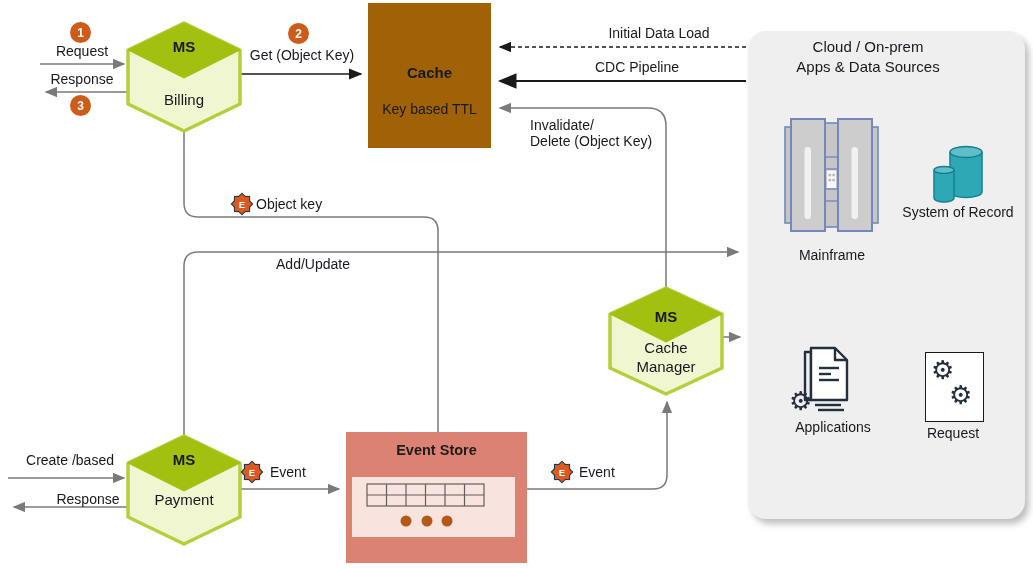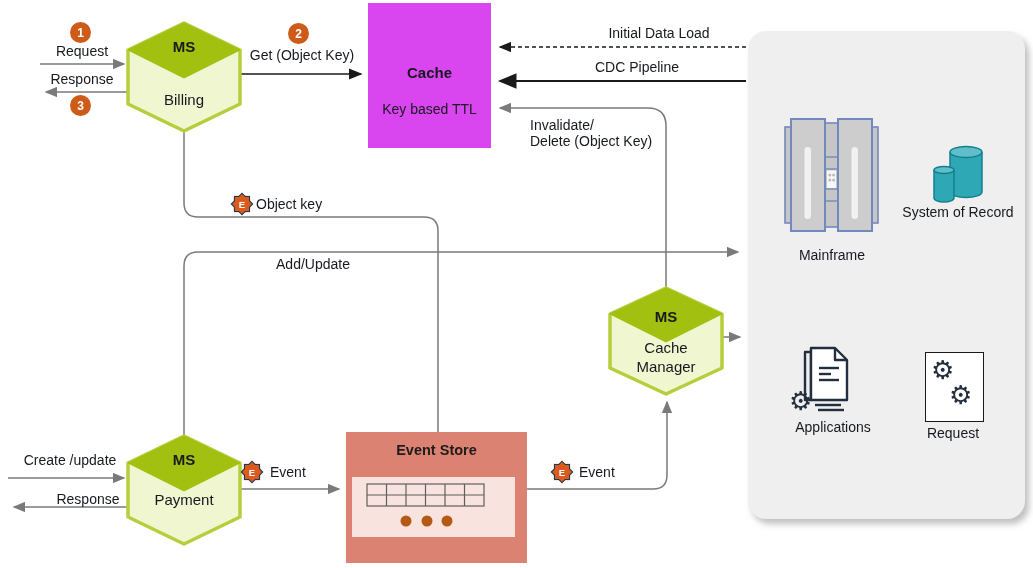--- a/index.html
+++ b/index.html
@@ -20,21 +20,21 @@
   .step{
     position:absolute;width:21px;height:21px;border-radius:50%;
     background:#CE5B17;color:#ffffff;font-size:12px;font-weight:bold;
     display:flex;align-items:center;justify-content:center;
   }
   .step1{left:70px;top:22px;}
   .step2{left:288px;top:23px;}
   .step3{left:70px;top:95px;}
 
   
-  .cache-box{left:368px;top:3px;width:123px;height:145px;background:#d946ef;}
+  .cache-box{left:368px;top:3px;width:123px;height:145px;background:#a16207;}
   .cache-title{left:0;top:62px;width:123px;font-size:15px;}
   .cache-sub{left:0;top:98px;width:123px;font-size:14px;}
 
   
   .event-store{left:346px;top:432px;width:181px;height:131px;background:#DC8273;}
   .es-title{left:0;top:10px;width:181px;font-size:14.5px;color:#1d1c1a;}
   .es-inner{left:6px;top:45px;width:163px;height:60px;background:#F9E3DE;}
 
   
   .cloud-panel{
@@ -94,20 +94,24 @@
 <body>
 
 <div id="canvas">
 
   <div class="abs cache-box">
     <div class="lbl ctr bold cache-title">Cache</div>
     <div class="lbl ctr cache-sub">Key based TTL</div>
   </div>
 
   <div class="abs cloud-panel"></div>
+  <div class="lbl ctr cloud-title">
+    <span>Cloud / On-prem</span><br>
+    <span>Apps &amp; Data Sources</span>
+  </div>
 
   <div class="abs event-store">
     <div class="lbl ctr bold es-title">Event Store</div>
     <div class="abs es-inner">
       <svg width="163" height="60" viewBox="0 0 163 60">
         <g stroke="#5F5F5F" stroke-width="1.2" fill="none">
           <rect x="15" y="7" width="117" height="22"></rect>
           <line x1="15" y1="18" x2="132" y2="18"></line>
           <line x1="34.5" y1="7" x2="34.5" y2="29"></line>
           <line x1="54" y1="7" x2="54" y2="29"></line>
@@ -180,21 +184,21 @@
   <div class="lbl ctr lbl-response-b">Response</div>
   <div class="lbl ctr lbl-get">Get (Object Key)</div>
   <div class="lbl ctr lbl-initial">Initial Data Load</div>
   <div class="lbl ctr lbl-cdc">CDC Pipeline</div>
   <div class="lbl lbl-invalidate">
     <span>Invalidate/</span>
     <span>Delete (Object Key)</span>
   </div>
   <div class="lbl lbl-objectkey">Object key</div>
   <div class="lbl ctr lbl-addupdate">Add/Update</div>
-  <div class="lbl ctr lbl-create">Create /update</div>
+  <div class="lbl ctr lbl-create">Create /based</div>
   <div class="lbl ctr lbl-response-p">Response</div>
   <div class="lbl lbl-event-p">Event</div>
   <div class="lbl lbl-event-s">Event</div>
 
   <svg class="ebadge eb-objectkey" viewBox="0 0 24 24">
     <rect x="5" y="5" width="14" height="14" fill="#DD5A1F" stroke="#1E3A4E" stroke-width="2.2"></rect>
     <rect x="5" y="5" width="14" height="14" fill="#DD5A1F" stroke="#1E3A4E" stroke-width="2.2" transform="rotate(45 12 12)"></rect>
     <rect x="5" y="5" width="14" height="14" fill="#DD5A1F"></rect>
     <rect x="5" y="5" width="14" height="14" fill="#DD5A1F" transform="rotate(45 12 12)"></rect>
     <text x="12" y="15.5" text-anchor="middle" font-size="9.5" font-weight="bold" fill="#ffffff">E</text>

